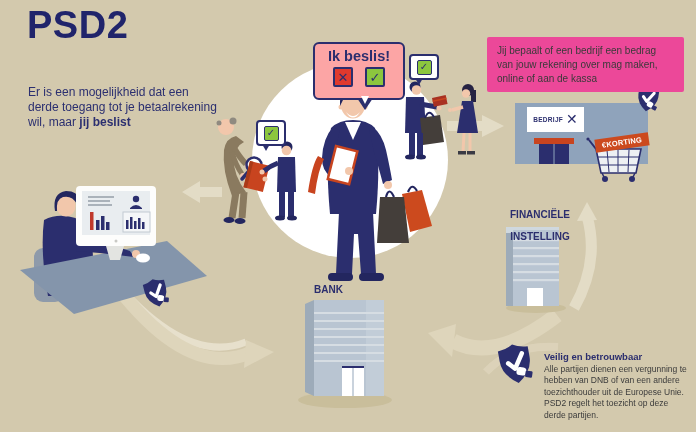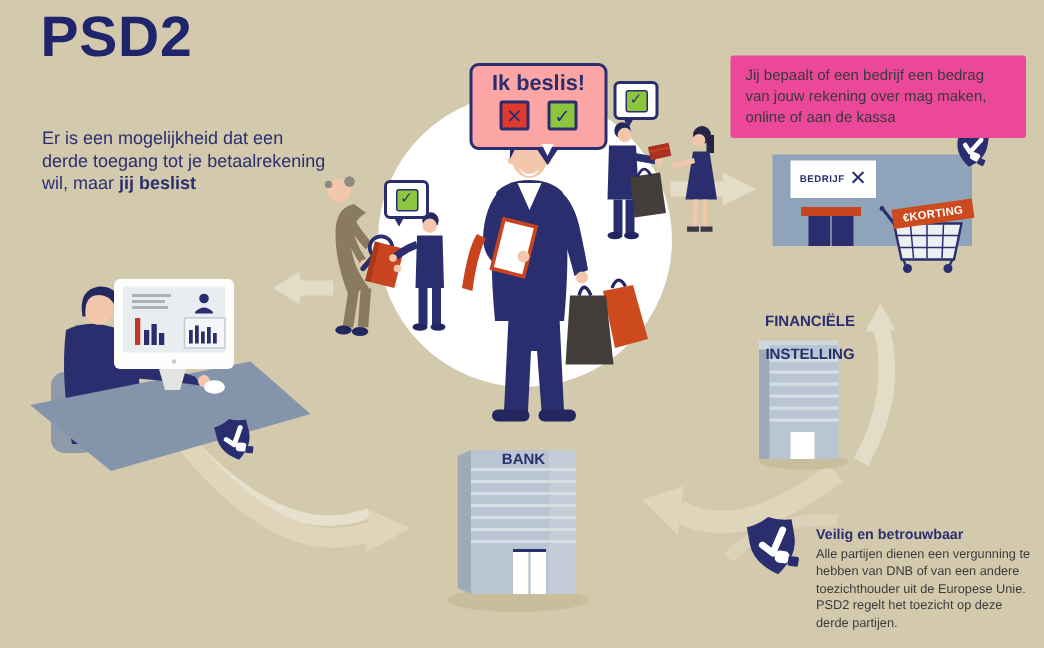--- a/index.html
+++ b/index.html
@@ -41,21 +41,21 @@
   
   .store-sign{left:527px;top:107px;width:57px;height:25px;background:#fff;
         display:flex;align-items:center;justify-content:center;gap:3px;}
   .sign-text{font-size:6.5px;font-weight:bold;color:#2b2e6e;letter-spacing:.3px;}
   .sign-mark{font-size:14px;font-weight:bold;color:#2b2e6e;margin-top:-2px;}
   .discount-banner{left:595px;top:136px;width:54px;height:13px;background:#cc4a1e;transform:rotate(-8deg);
         display:flex;align-items:center;justify-content:center;font-size:7.5px;font-weight:bold;color:#fff;letter-spacing:.2px;}
   
   .fi-label{left:490px;top:199px;width:100px;text-align:center;font-size:10px;font-weight:bold;color:#2b2e6e;line-height:1.2;}
   .fi-label .ln{display:block;margin-top:10px;}
-  .bank-label{left:314px;top:301px;width:70px;text-align:center;font-size:10px;font-weight:bold;color:#2b2e6e;}
+  .bank-label{left:314px;top:284px;width:70px;text-align:left;font-size:10px;font-weight:bold;color:#2b2e6e;}
   
   .trust-heading{left:544px;top:351px;font-size:9.5px;font-weight:bold;color:#2b2e6e;}
   .trust-body{left:544px;top:364px;font-size:8.5px;color:#3b3b3b;line-height:1.34;}
   .trust-body .ln{display:block;white-space:nowrap;}
 </style>
 </head>
 <body>
 
 <div class="stage">
 

